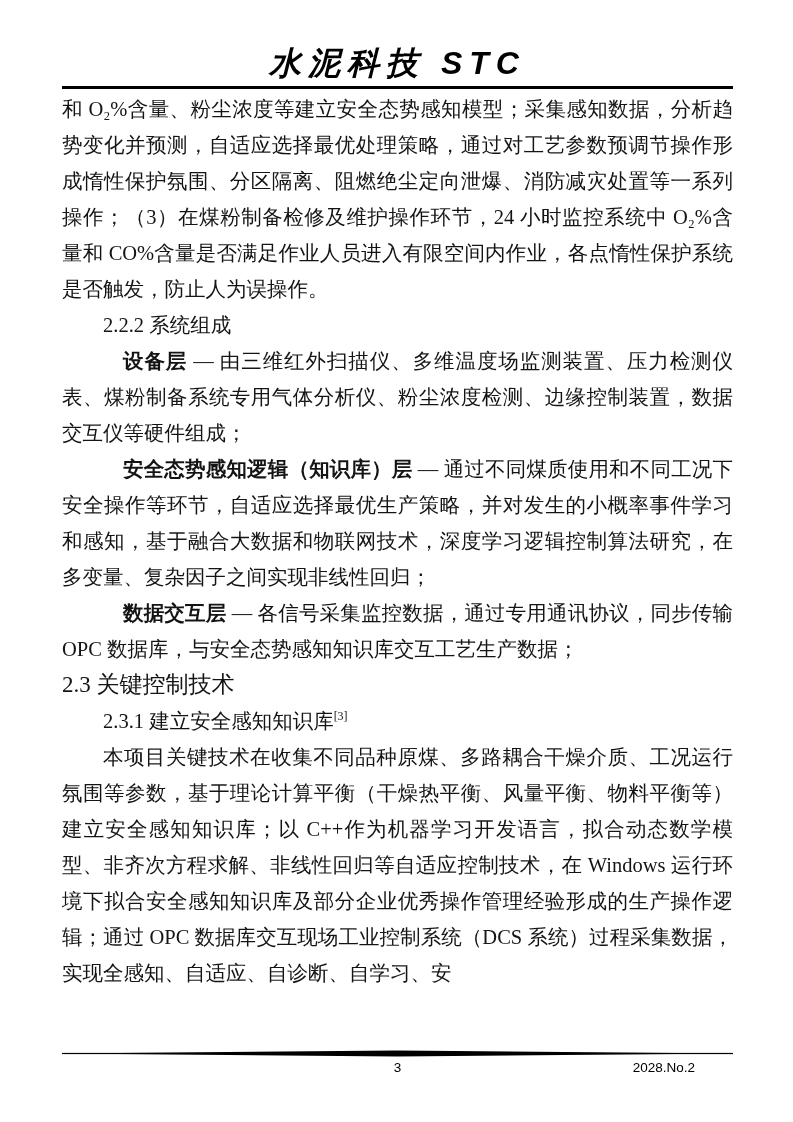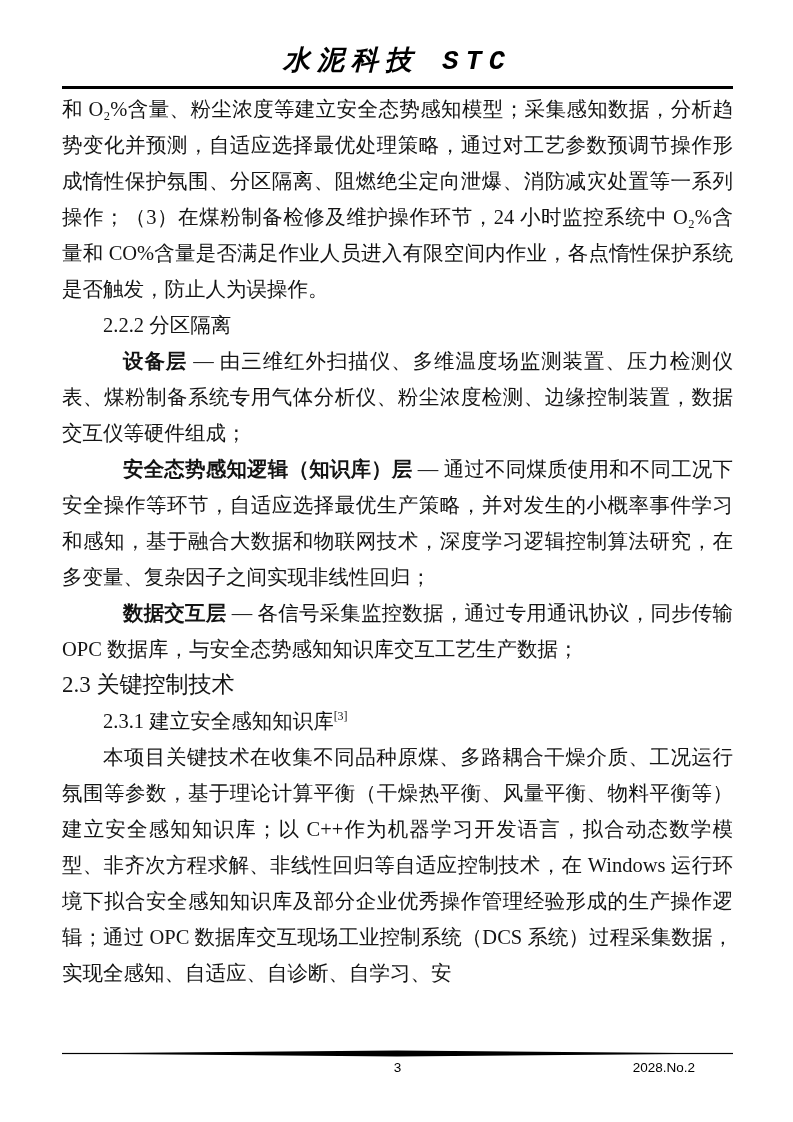--- a/index.html
+++ b/index.html
@@ -15,24 +15,24 @@
     overflow: hidden;
   }
   
   .header {
     position: absolute;
     left: 62px; right: 60px; top: 42px;
     text-align: center;
   }
   .journal-title {
     display: inline-block;
-    font-family: Liberation Mono, monospace;
+    font-family: Liberation Sans, sans-serif;
     font-style: italic;
     font-weight: bold;
-    font-size: 27px;
+    font-size: 32px;
     letter-spacing: 7px;
     color: #000;
     white-space: nowrap;
   }
   .header-rule {
     position: absolute;
     left: 62px; right: 60px; top: 86px;
     height: 3px;
     background: #000;
   }
@@ -93,21 +93,21 @@
   </div>
   <div class="header-rule"></div>
 
   <div class="content">
 
     <p class="para">
       <span>和 O₂%含量、粉尘浓度等建立安全态势感知模型；采集感知数据，分析趋势变化并预测，自适应选择最优处理策略，通过对工艺参数预调节操作形成惰性保护氛围、分区隔离、阻燃绝尘定向泄爆、消防减灾处置等一系列操作；（3）在煤粉制备检修及维护操作环节，24 小时监控系统中 O₂%含量和 CO%含量是否满足作业人员进入有限空间内作业，各点惰性保护系统是否触发，防止人为误操作。</span>
     </p>
 
     <p class="para indent">
-      <span>2.2.2 分区隔离</span>
+      <span>2.2.2 系统组成</span>
     </p>
 
     <p class="para indent">
       <span class="term">设备层</span><span> — 由三维红外扫描仪、多维温度场监测装置、压力检测仪表、煤粉制备系统专用气体分析仪、粉尘浓度检测、边缘控制装置，数据交互仪等硬件组成；</span>
     </p>
 
     <p class="para indent">
       <span class="term">安全态势感知逻辑（知识库）层</span><span> — 通过不同煤质使用和不同工况下安全操作等环节，自适应选择最优生产策略，并对发生的小概率事件学习和感知，基于融合大数据和物联网技术，深度学习逻辑控制算法研究，在多变量、复杂因子之间实现非线性回归；</span>
     </p>
 

